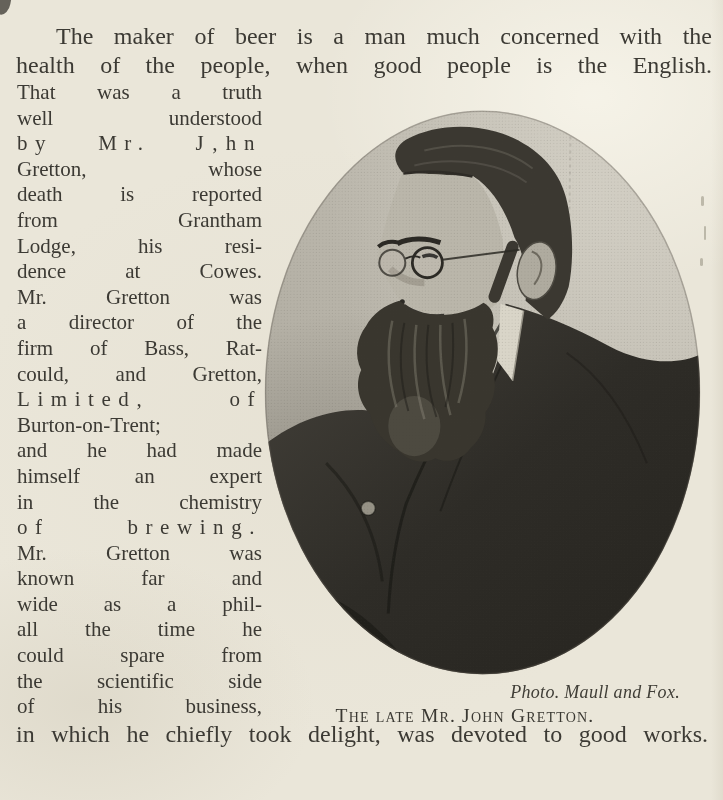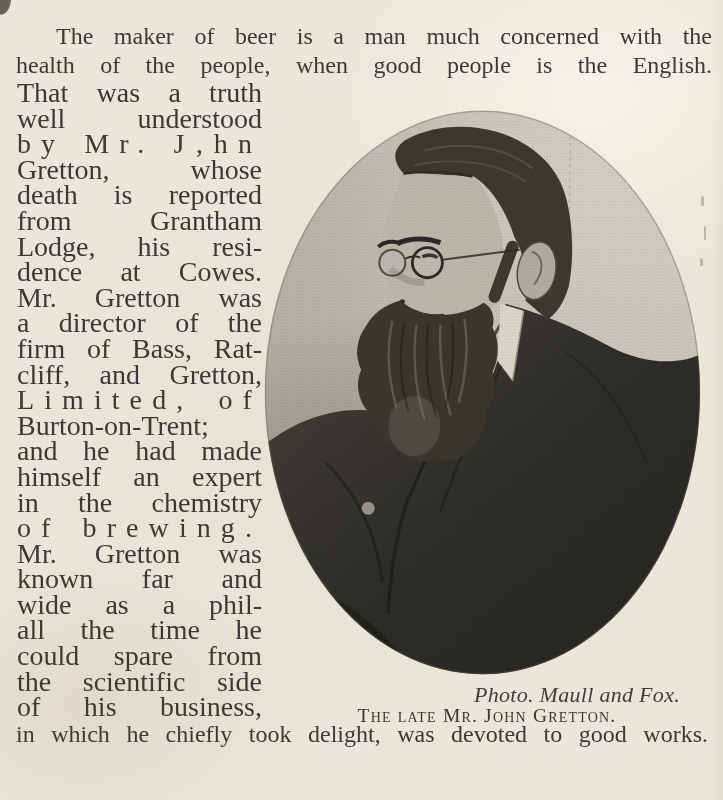--- a/index.html
+++ b/index.html
@@ -18,38 +18,38 @@
     color:#3c3a34;
   }
   .intro{
     position:absolute;top:22px;left:16px;width:696px;
     font-size:24px;line-height:29px;margin:0;
   }
   .jline{display:block;text-align:justify;text-align-last:justify;white-space:normal;}
   .indent{text-indent:40px;}
   .column{
     position:absolute;top:80px;left:17px;width:245px;
-    font-size:28px;line-height:25.6px;
+    font-size:21px;line-height:25.6px;
   }
   .column .jline{height:25.6px;overflow:visible;}
   .spread{letter-spacing:.36em;}
   .closing{
     position:absolute;top:720px;left:16px;width:692px;
     font-size:24px;line-height:29px;margin:0;
   }
   .figure{
     position:absolute;left:264px;top:110px;width:437px;height:565px;
   }
   .credit{
     position:absolute;top:682px;left:350px;width:330px;
-    text-align:right;font-style:italic;font-size:22px;
+    text-align:right;font-style:italic;font-size:18px;
     letter-spacing:.3px;color:#403e37;
   }
   .caption{
-    position:absolute;top:705px;left:272px;width:430px;
+    position:absolute;top:705px;left:250px;width:430px;
     text-align:center;font-variant:small-caps;font-size:19.5px;
     letter-spacing:1.2px;color:#3a3832;
   }
   .corner-smudge{
     position:absolute;top:-4px;left:-3px;width:13px;height:19px;
     background:#56534b;border-radius:0 0 70% 40%;
     transform:rotate(10deg);opacity:.9;
   }
   .speck{position:absolute;background:rgba(110,104,88,.38);border-radius:2px;}
   .speck.s1{left:701px;top:196px;width:3px;height:10px;}
@@ -76,21 +76,21 @@
     <div class="jline">well understood</div>
     <div class="jline spread">by Mr. J‚hn</div>
     <div class="jline">Gretton, whose</div>
     <div class="jline">death is reported</div>
     <div class="jline">from Grantham</div>
     <div class="jline">Lodge, his resi-</div>
     <div class="jline">dence at Cowes.</div>
     <div class="jline">Mr. Gretton was</div>
     <div class="jline">a director of the</div>
     <div class="jline">firm of Bass, Rat-</div>
-    <div class="jline">cliff, and Gretton,</div>
+    <div class="jline">could, and Gretton,</div>
     <div class="jline spread">Limited, of</div>
     <div class="jline">Burton-on-Trent;</div>
     <div class="jline">and he had made</div>
     <div class="jline">himself an expert</div>
     <div class="jline">in the chemistry</div>
     <div class="jline spread">of brewing.</div>
     <div class="jline">Mr. Gretton was</div>
     <div class="jline">known far and</div>
     <div class="jline">wide as a phil-</div>
     <div class="jline">all the time he</div>

